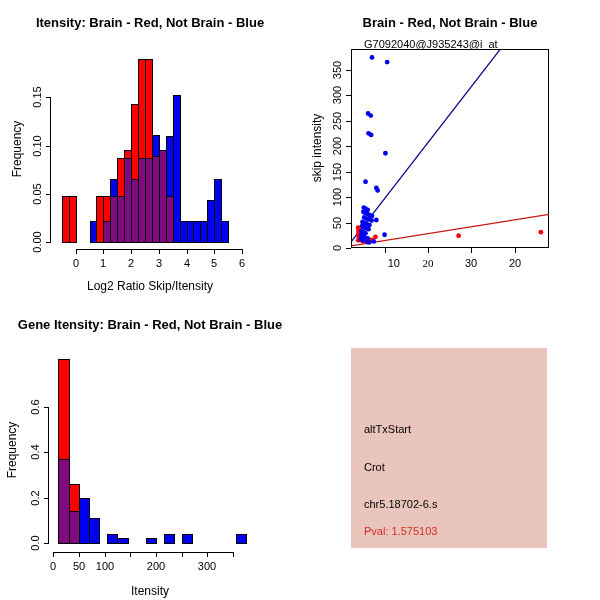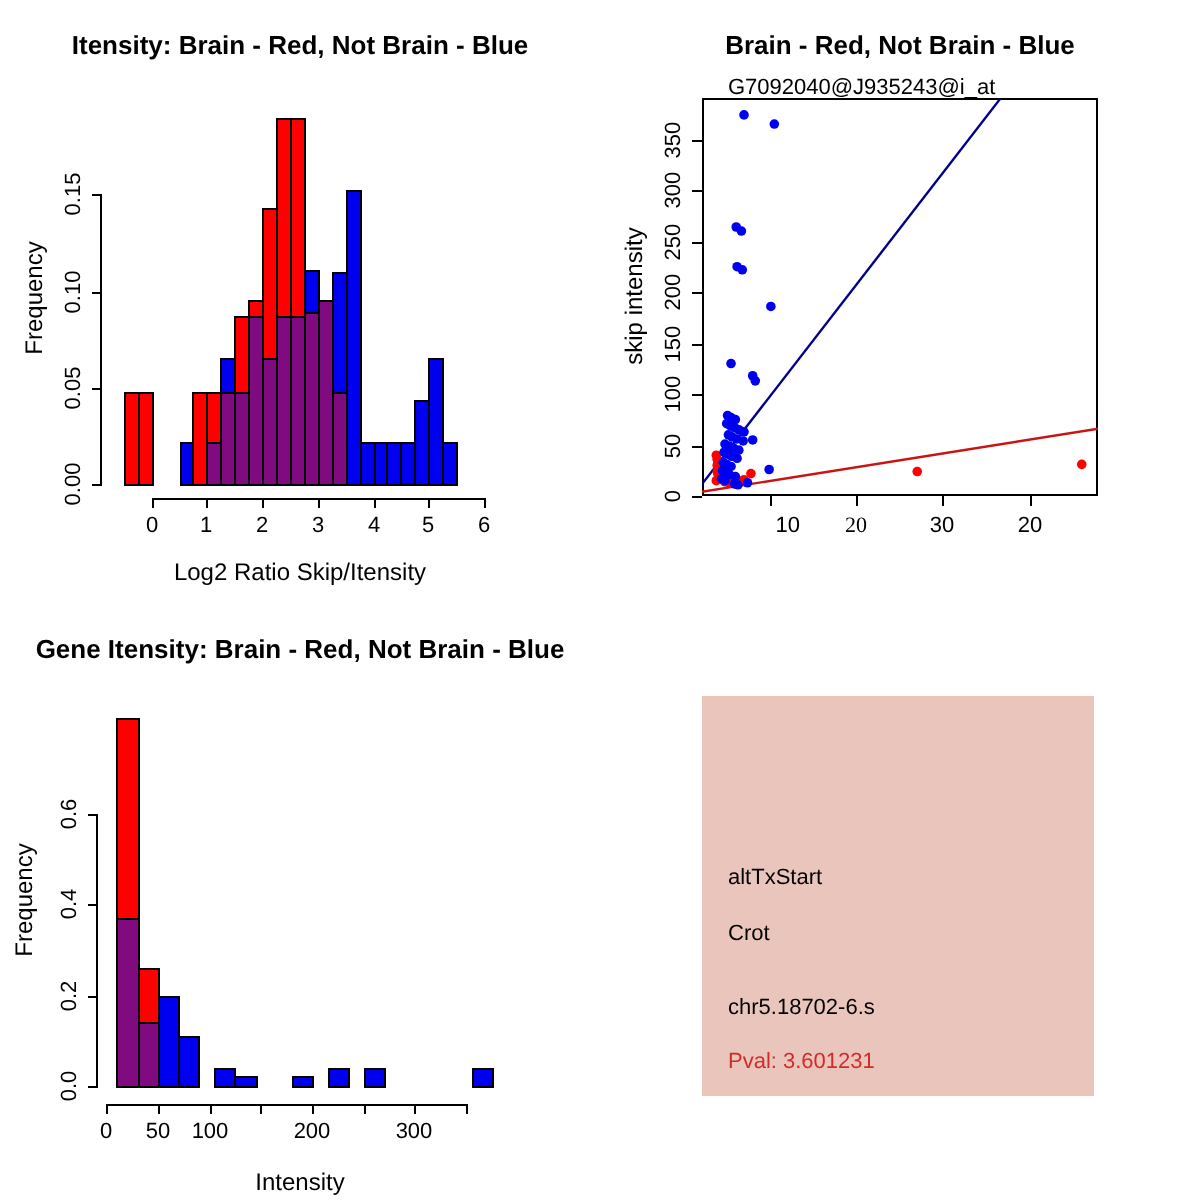--- a/index.html
+++ b/index.html
@@ -20,21 +20,21 @@
 </head>
 <body>
 
 <div id="canvas">
 
   <div class="ttl" style="left:0px;top:15px;width:300px">Itensity: Brain - Red, Not Brain - Blue</div>
   <div class="ttl" style="left:0px;top:317px;width:300px">Gene Itensity: Brain - Red, Not Brain - Blue</div>
   <div class="ttl" style="left:300px;top:15px;width:300px">Brain - Red, Not Brain - Blue</div>
 
   <div class="axlab" style="left:0px;top:279px;width:300px">Log2 Ratio Skip/Itensity</div>
-  <div class="axlab" style="left:0px;top:584px;width:300px">Intensity</div>
+  <div class="axlab" style="left:0px;top:584px;width:300px">Itensity</div>
 
   <div class="axlab rot" style="left:-28px;top:142px;width:90px;height:14px">Frequency</div>
   <div class="axlab rot" style="left:272px;top:141px;width:90px;height:14px">skip intensity</div>
   <div class="axlab rot" style="left:-33px;top:443px;width:90px;height:14px">Frequency</div>
 
   <div class="layer" id="p-ratio">
       <div class="seg" style="left: 62px; top: 196px; width: 8px; height: 47px; background: rgb(255, 0, 0);"></div>
       <div class="seg" style="left: 62px; top: 196px; width: 8px; height: 47px; background: rgb(255, 0, 0);"></div>
       <div class="seg" style="left: 69px; top: 196px; width: 8px; height: 47px; background: rgb(255, 0, 0);"></div>
       <div class="seg" style="left: 69px; top: 196px; width: 8px; height: 47px; background: rgb(255, 0, 0);"></div>
@@ -238,19 +238,19 @@
       <div class="tick" style="left: 44px; top: 498px; width: 5px; height: 1px;"></div>
       <div class="tlab rot" style="left: 20px; top: 492px; width: 30px; height: 12px;">0.2</div>
       <div class="tick" style="left: 44px; top: 452px; width: 5px; height: 1px;"></div>
       <div class="tlab rot" style="left: 20px; top: 446px; width: 30px; height: 12px;">0.4</div>
       <div class="tick" style="left: 44px; top: 407px; width: 5px; height: 1px;"></div>
       <div class="tlab rot" style="left: 20px; top: 401px; width: 30px; height: 12px;">0.6</div>
     </div>
 
   <div class="infobox" style="background: rgb(233, 197, 188);">
     <div class="infoline" style="top:386px;margin-top:-348px;top:38px">G7092040@J935243@i_at</div>
-    <div class="infoline" style="top:85px">altTxStart</div>
+    <div class="infoline" style="top:75px">altTxStart</div>
     <div class="infoline" style="top:113px">Crot</div>
     <div class="infoline" style="top:150px">chr5.18702-6.s</div>
-    <div class="infoline" style="top: 177px; color: rgb(210, 43, 43);">Pval: 3.601231</div>
+    <div class="infoline" style="top: 177px; color: rgb(210, 43, 43);">Pval: 1.575103</div>
   </div>
 
 </div>
 
 </body></html>

